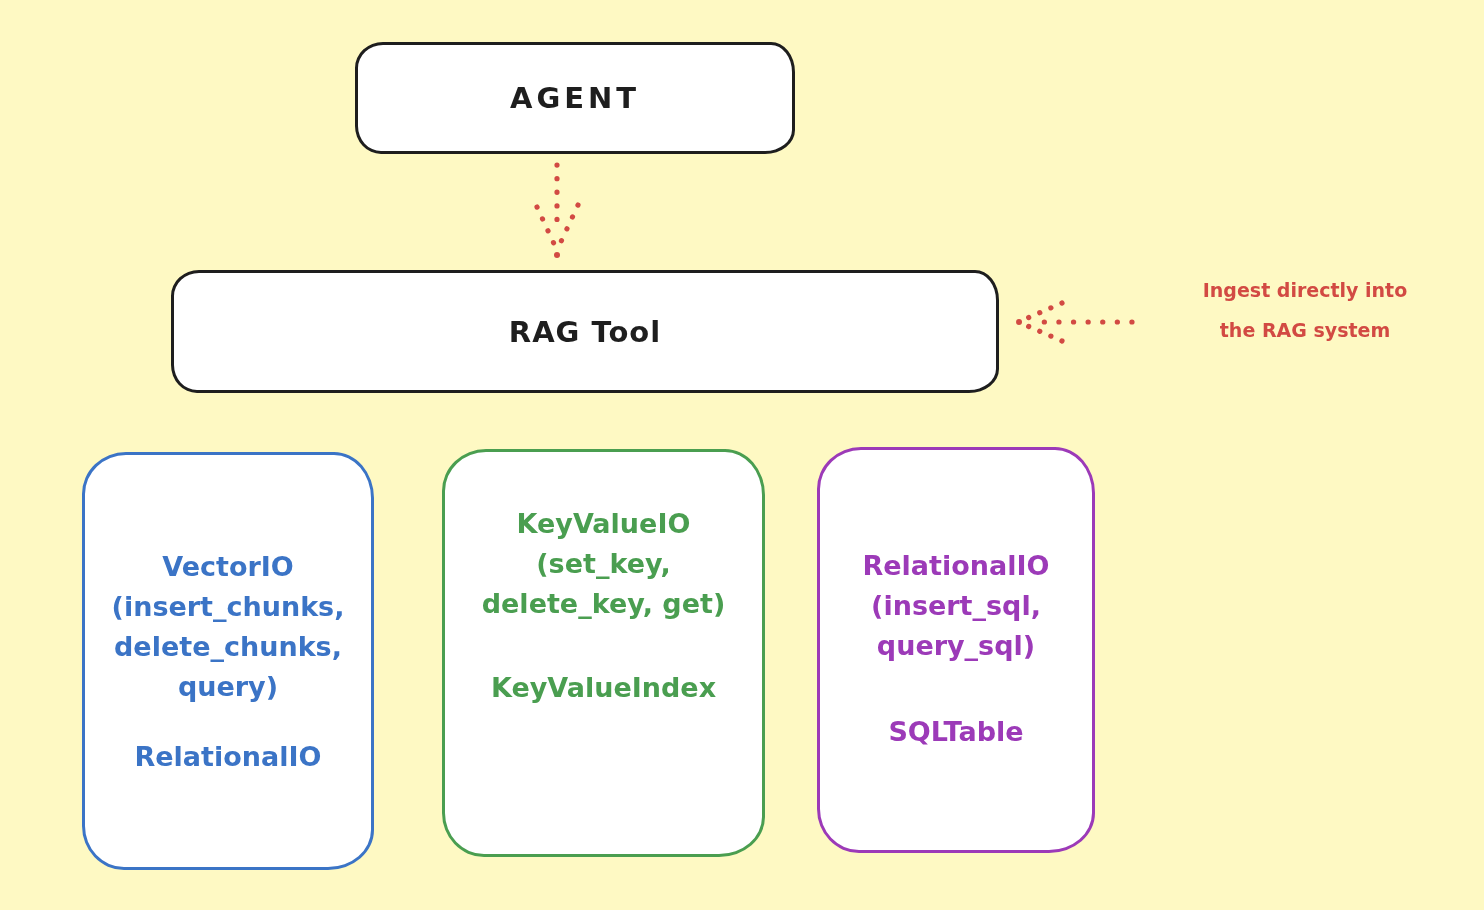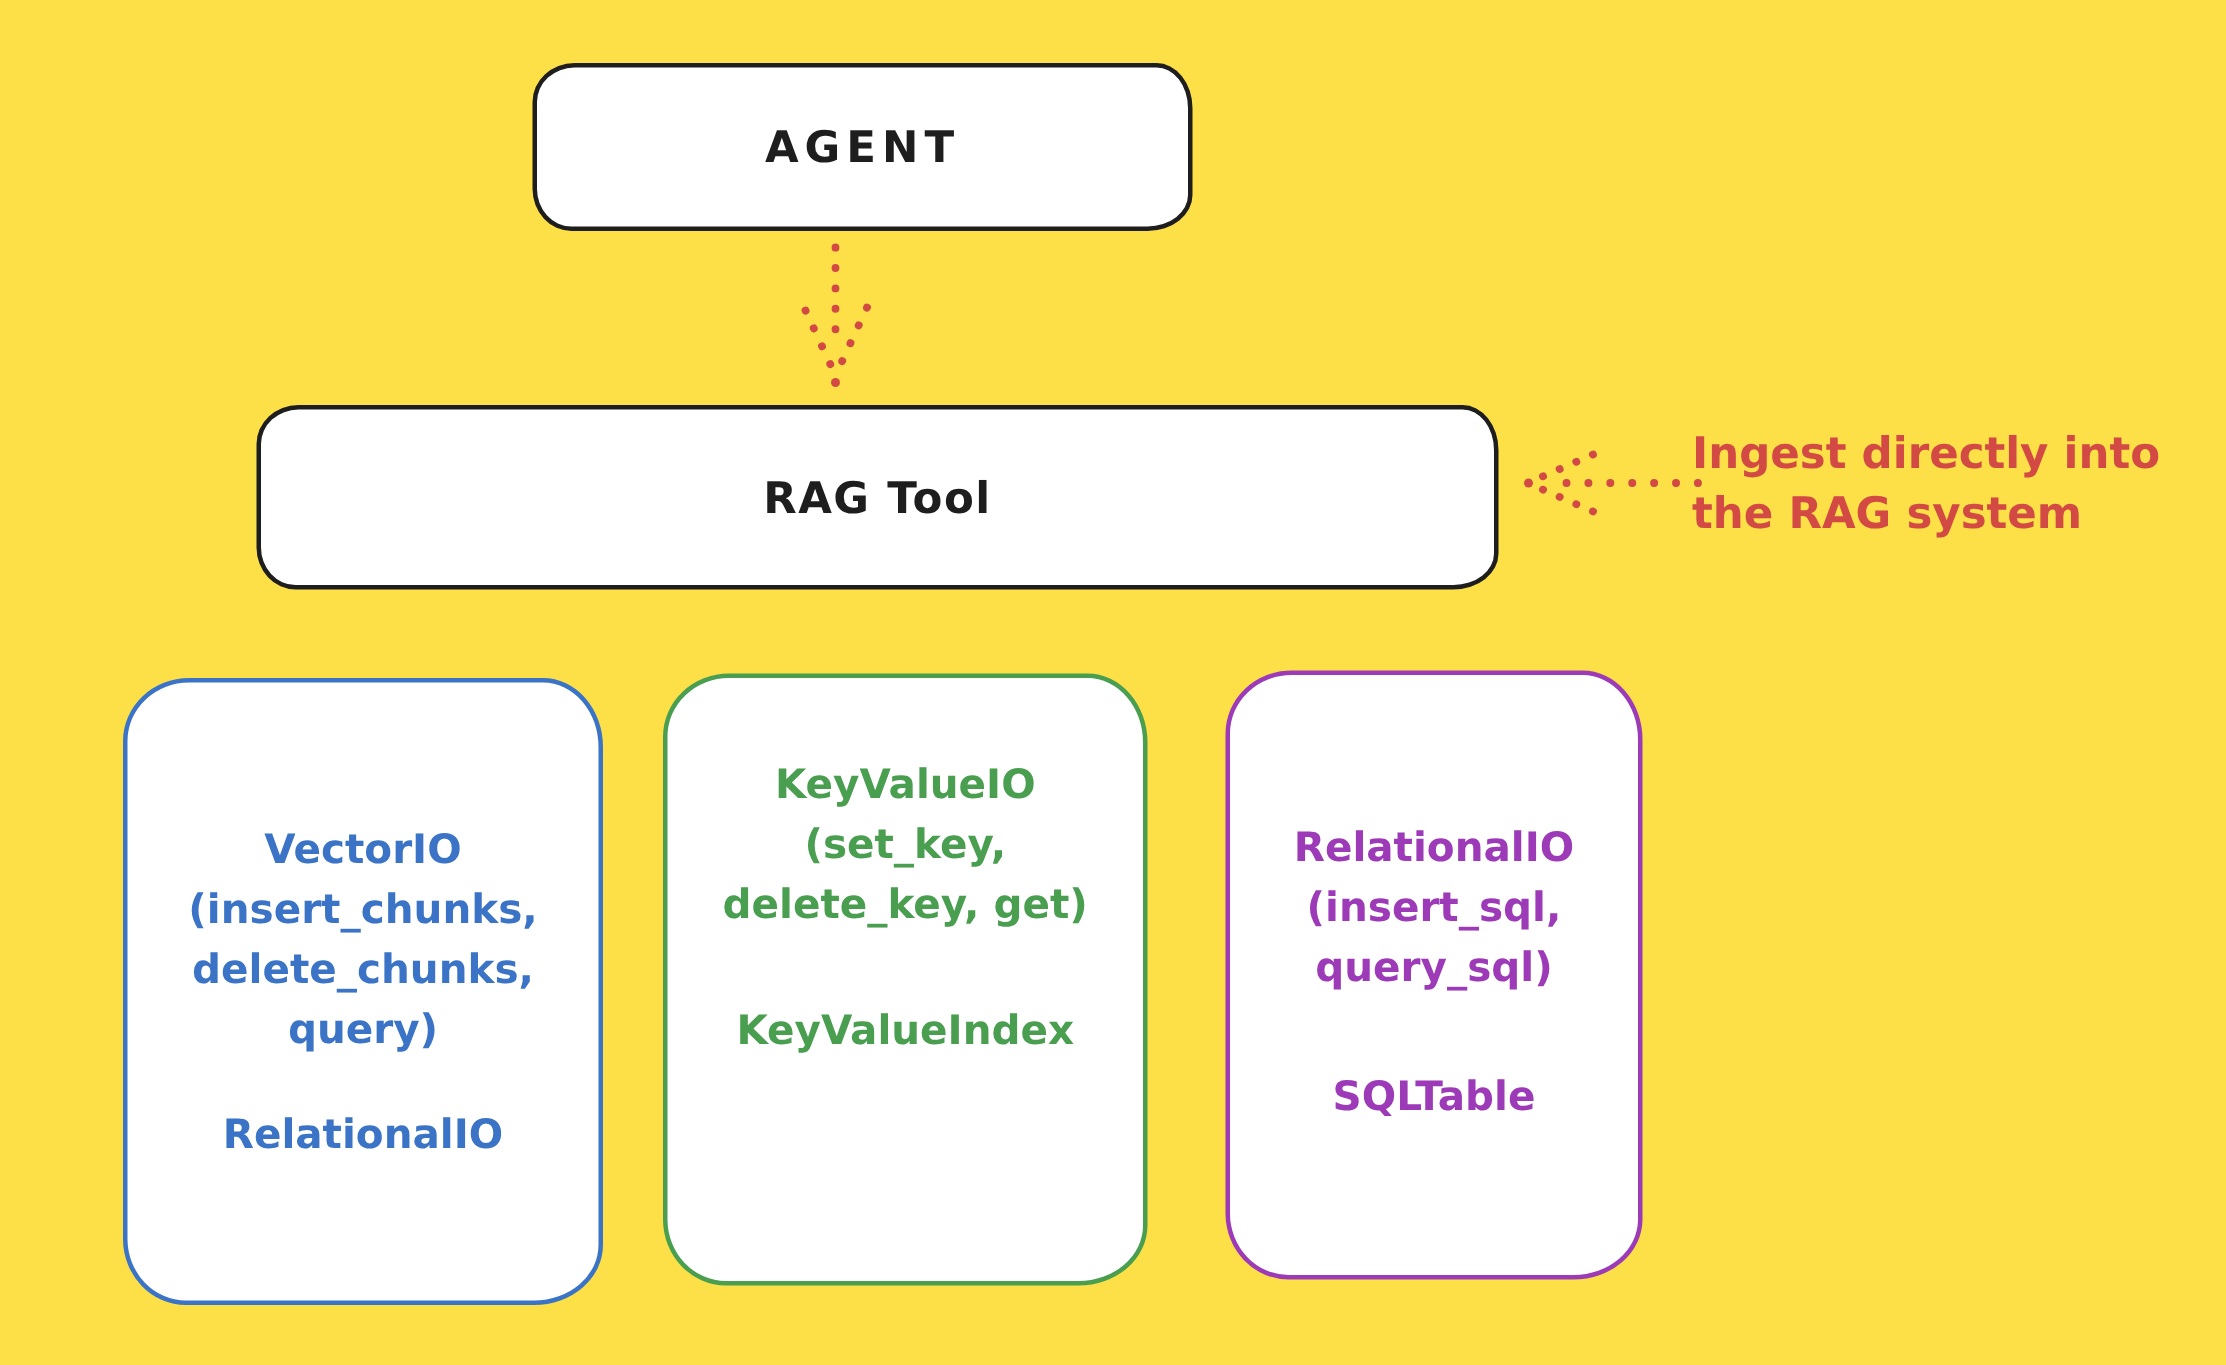--- a/index.html
+++ b/index.html
@@ -5,21 +5,21 @@
   html, body {
     margin: 0;
     padding: 0;
     background: #ffffff;
     font-family: "DejaVu Sans", sans-serif;
   }
   .canvas {
     position: relative;
     width: 1484px;
     height: 910px;
-    background: #fde047;
+    background: #fef9c3;
     overflow: hidden;
   }
   
   .node {
     position: absolute;
     box-sizing: border-box;
     border: 3.5px solid var(--c, #1e1e1e);
     background: #ffffff;
     display: flex;
     align-items: center;
@@ -52,45 +52,46 @@
     white-space: pre-line;
     font-size: 27px;
     line-height: 40px;
     font-weight: bold;
   }
   .index-label {
     font-size: 27px;
     line-height: 40px;
     font-weight: bold;
   }
-  #vector-box   { left: 82px;  top: 452px; width: 320px; height: 418px; padding-top: 92px; }
+  #vector-box   { left: 82px;  top: 452px; width: 292px; height: 418px; padding-top: 92px; }
   #vector-box .index-label { margin-top: 30px; }
   #keyvalue-box { left: 442px; top: 449px; width: 323px; height: 408px; padding-top: 52px; }
   #keyvalue-box .index-label { margin-top: 44px; }
   #relational-box { left: 797px; top: 447px; width: 278px; height: 406px; padding-top: 96px; margin-left: 20px; }
   #relational-box .index-label { margin-top: 46px; }
 
   
   .arrow {
     position: absolute;
     color: var(--c, #d24a43);
   }
   #down-arrow { left: 518px; top: 160px; }
   #left-arrow { left: 1010px; top: 296px; }
 
   
   .annotation {
     position: absolute;
     left: 1128px;
-    top: 282px;
+    top: 270px;
     width: 354px;
     color: var(--c, #d24a43);
-    font-size: 29px;
+    font-size: 19px;
     line-height: 40px;
     font-weight: bold;
+    text-align: center;
     white-space: pre-line;
   }
 </style>
 </head>
 <body>
 
 <div class="canvas">
 
   <div class="node agent" style="left: 355px; top: 42px; width: 440px; height: 112px; --c: #1e1e1e;">
     <span class="node-label">AGENT</span>

